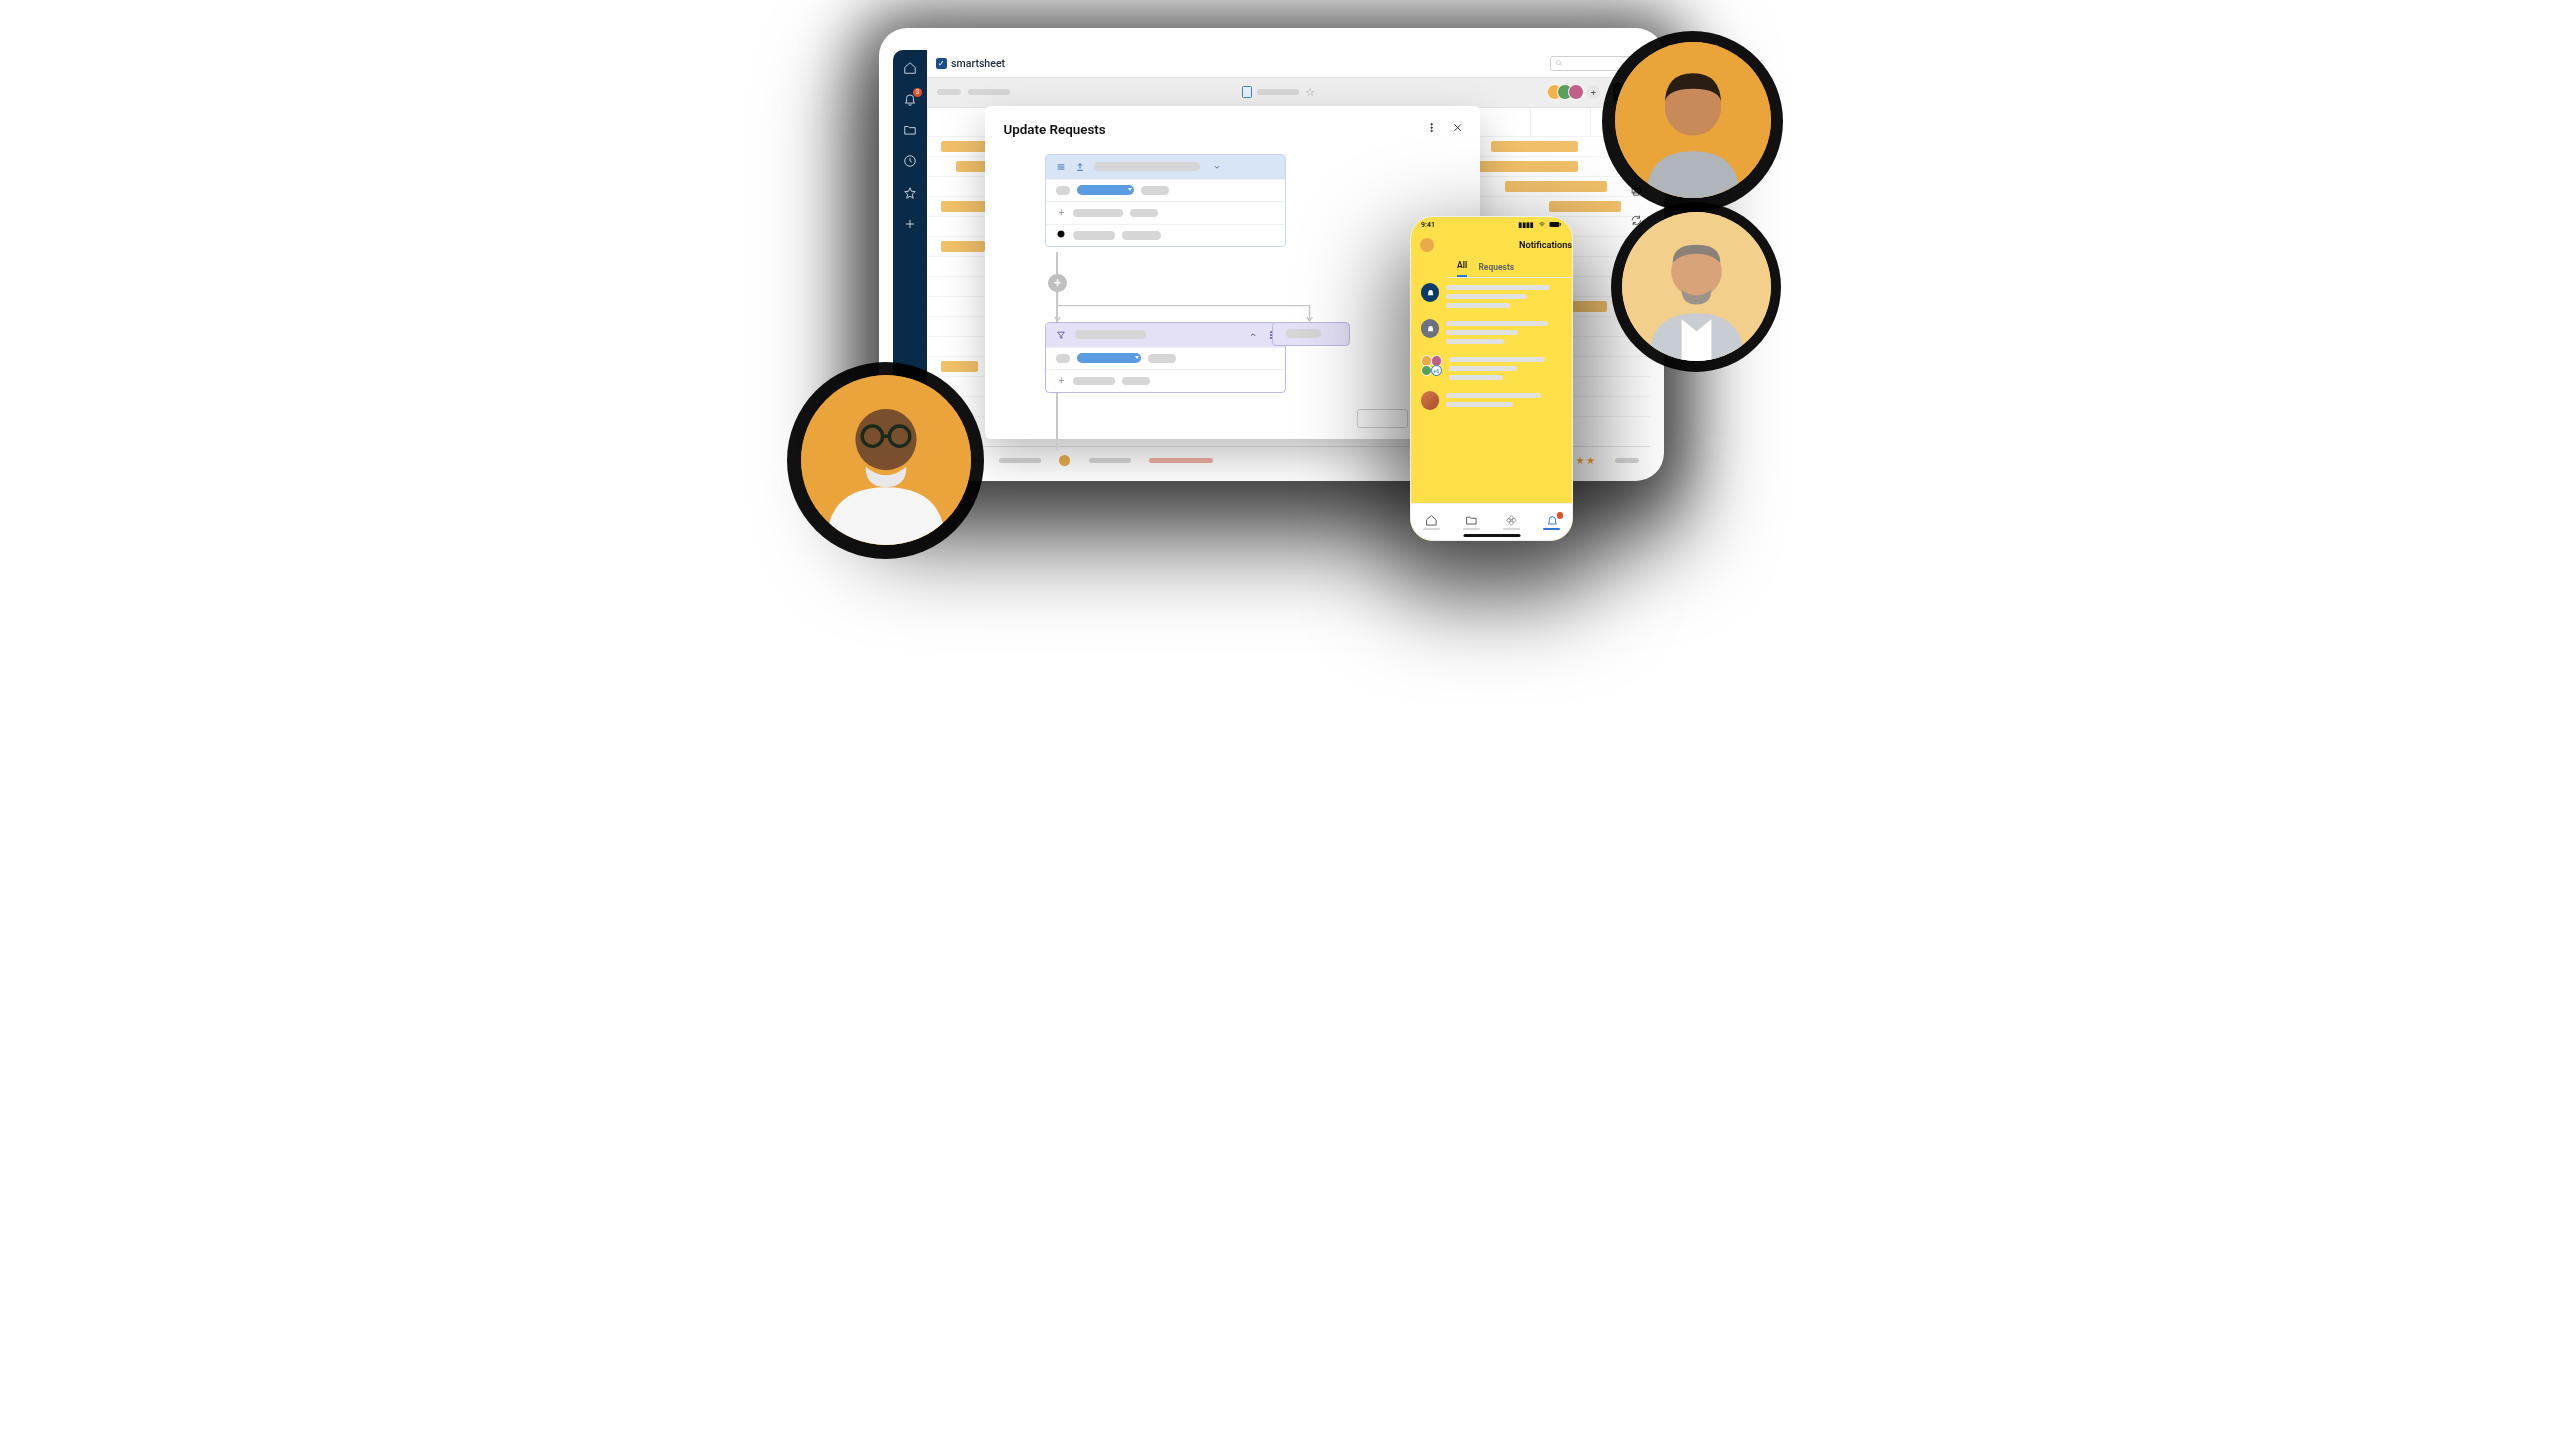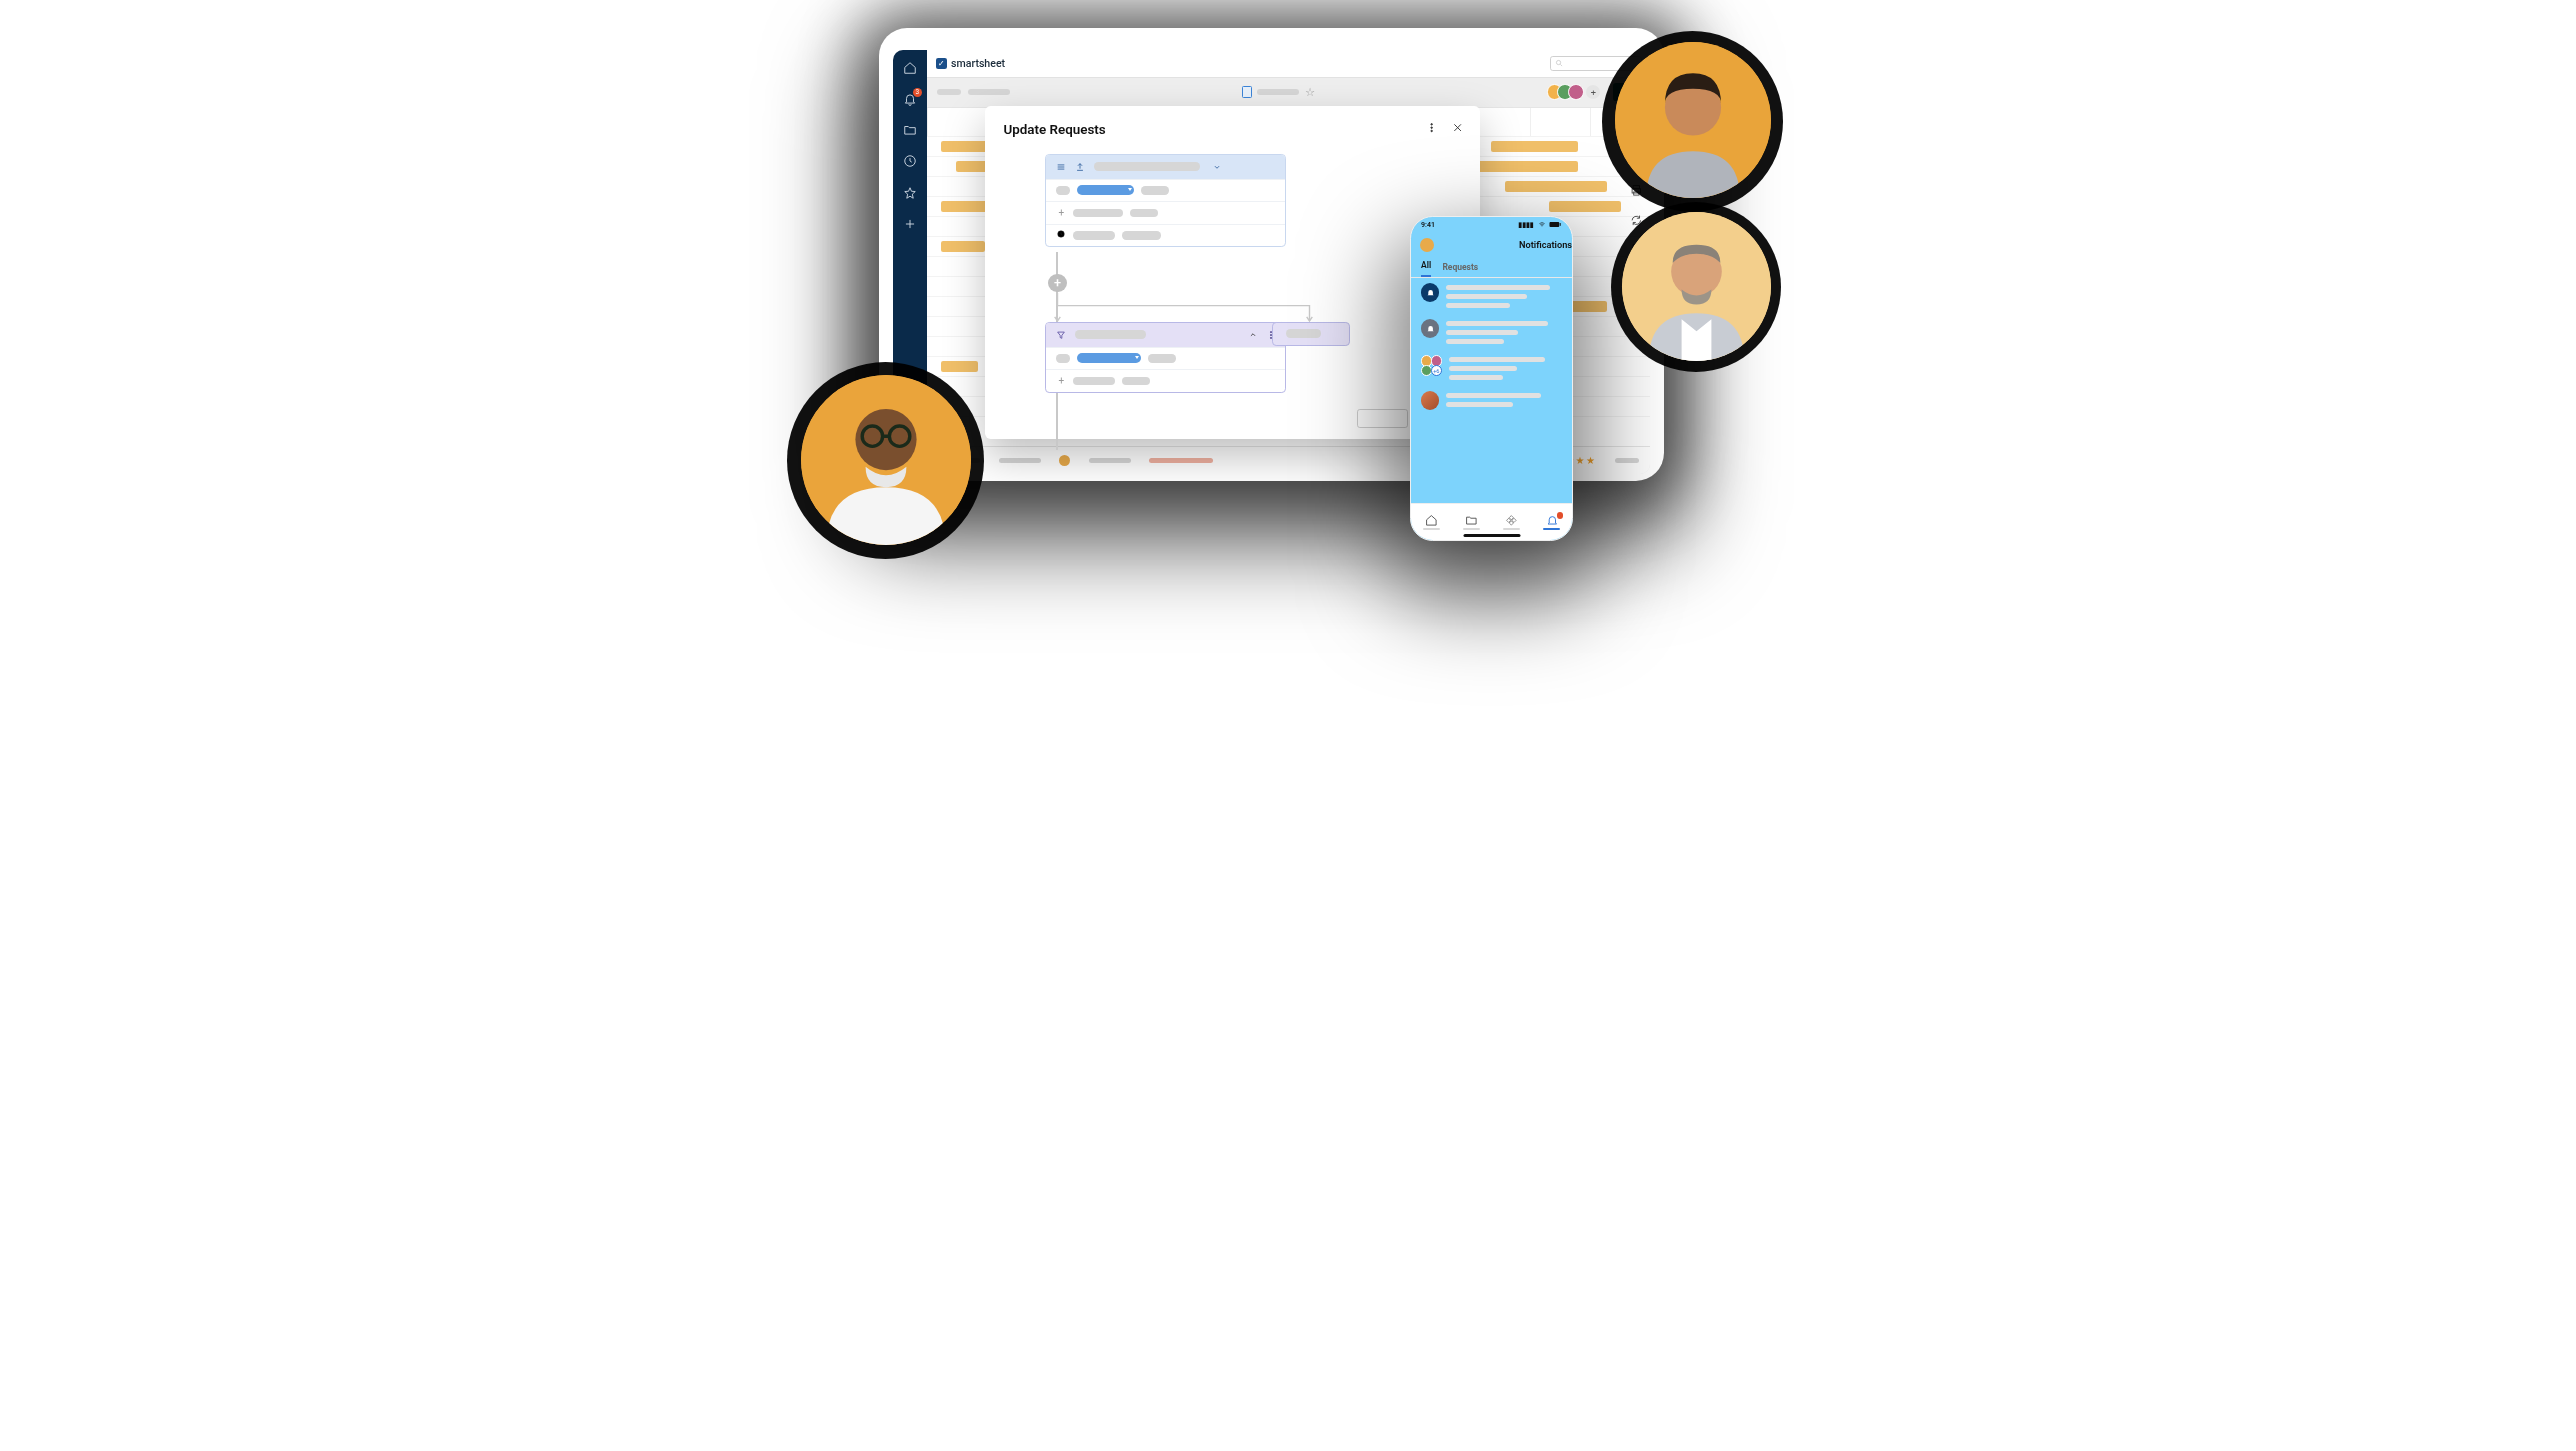--- a/index.html
+++ b/index.html
@@ -120,26 +120,26 @@
 
   .m-footer-btns { position:absolute; right:14px; bottom:11.3px; display:flex; gap:7px; }
   .btn-gh { width:51px; height:18.4px; border:0.7px solid #d0d0d0; border-radius:2.8px; background:#fff; }
   .btn-pri { width:51px; height:18.4px; border-radius:2.8px; background:#2d74d6; }
 
   
   .phone-shadow {
     position:absolute; left:637px; top:216px; width:163px; height:325px; border-radius:25.5px;
     box-shadow: 0 42px 85px 21px rgba(0,0,0,0.5); z-index:6;
   }
-  .phone { position:absolute; left:637px; top:216px; width:163px; height:325px; background:#7dd3fc; border-radius:22.6px; z-index:7; overflow:hidden; border:0.7px solid #eee; }
+  .phone { position:absolute; left:637px; top:216px; width:163px; height:325px; background:#fde047; border-radius:22.6px; z-index:7; overflow:hidden; border:0.7px solid #eee; }
   .p-status { height:15.6px; display:flex; align-items:center; justify-content:space-between; padding:0 10px; font-size:7px; font-weight:600; color:#111; }
   .p-sig { display:flex; align-items:center; gap:2.8px; }
   .p-hdr { height:24px; display:flex; align-items:center; justify-content:flex-end; font-size:9.2px; font-weight:600; color:#111; position:relative; }
   .p-av { position:absolute; left:8.5px; top:5px; width:14px; height:14px; border-radius:50%; background:#e8aa4a; }
-  .p-tabs { height:21px; display:flex; align-items:flex-end; padding:0 10px; gap:11.3px; border-bottom:0.7px solid #e8e8e8; font-size:8.5px; }
+  .p-tabs { height:21px; display:flex; align-items:flex-end; padding:0 10px; gap:11.3px; border-bottom:0.7px solid #e8e8e8; font-size:8.5px;margin-left:36px; }
   .p-tab { padding-bottom:4.2px; color:#666;font-weight:bold; }
   .p-tab.active { color:#111; font-weight:600; border-bottom:2.1px solid #2d74d6; }
   .p-list { padding:5.7px 10px; display:flex; flex-direction:column; gap:11.3px; overflow:hidden; }
   .p-item { display:flex; gap:7px; }
   .p-bell { width:18.4px; height:18.4px; border-radius:50%; background:#0a3a6a; display:flex; align-items:center; justify-content:center; flex-shrink:0; }
   .p-bell svg { width:9.2px; height:9.2px; fill:#fff; }
   .p-bell.g { background:#6a7280; }
   .p-lines { flex:1; display:flex; flex-direction:column; gap:4.2px; padding-top:1.4px; }
   .p-line { height:5px; background:#e1e1e1; border-radius:2.8px; }
   .p-faces { width:21px; height:21px; position:relative; flex-shrink:0; }

